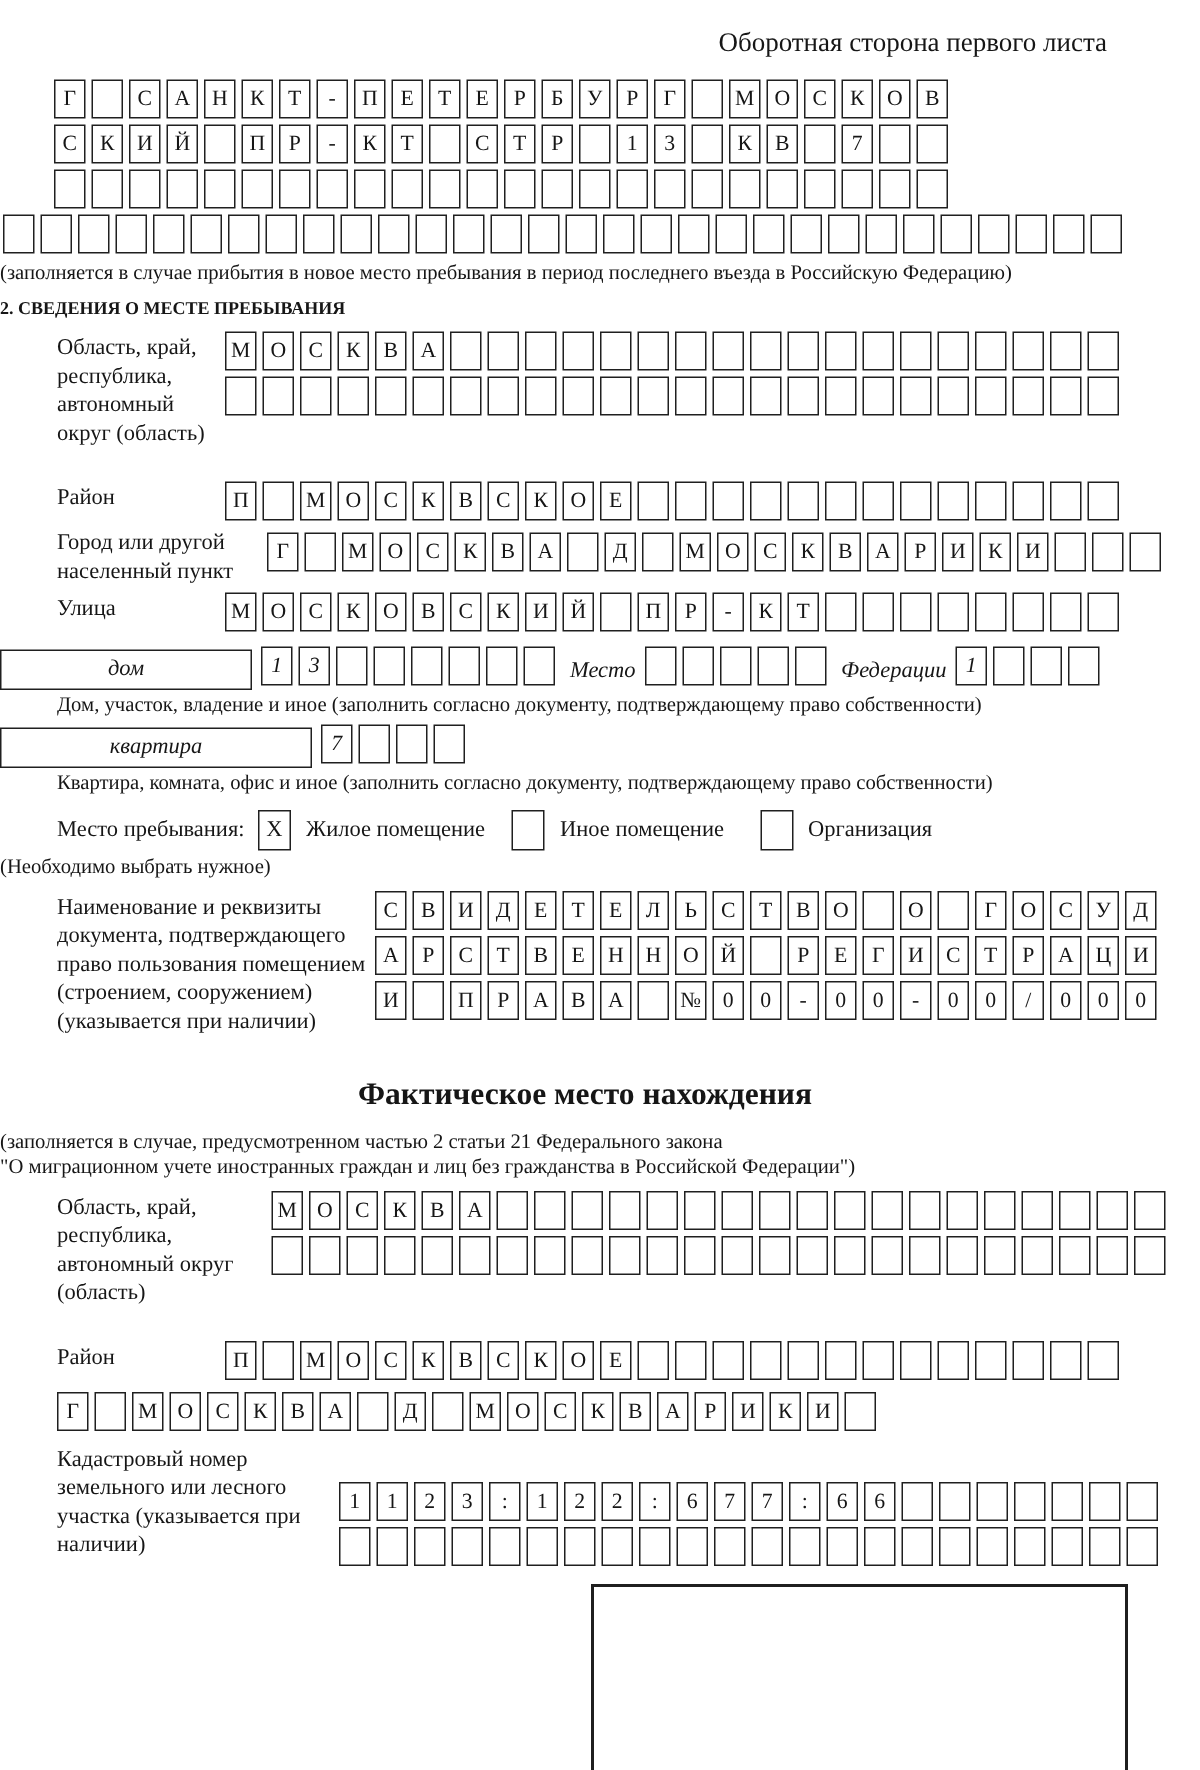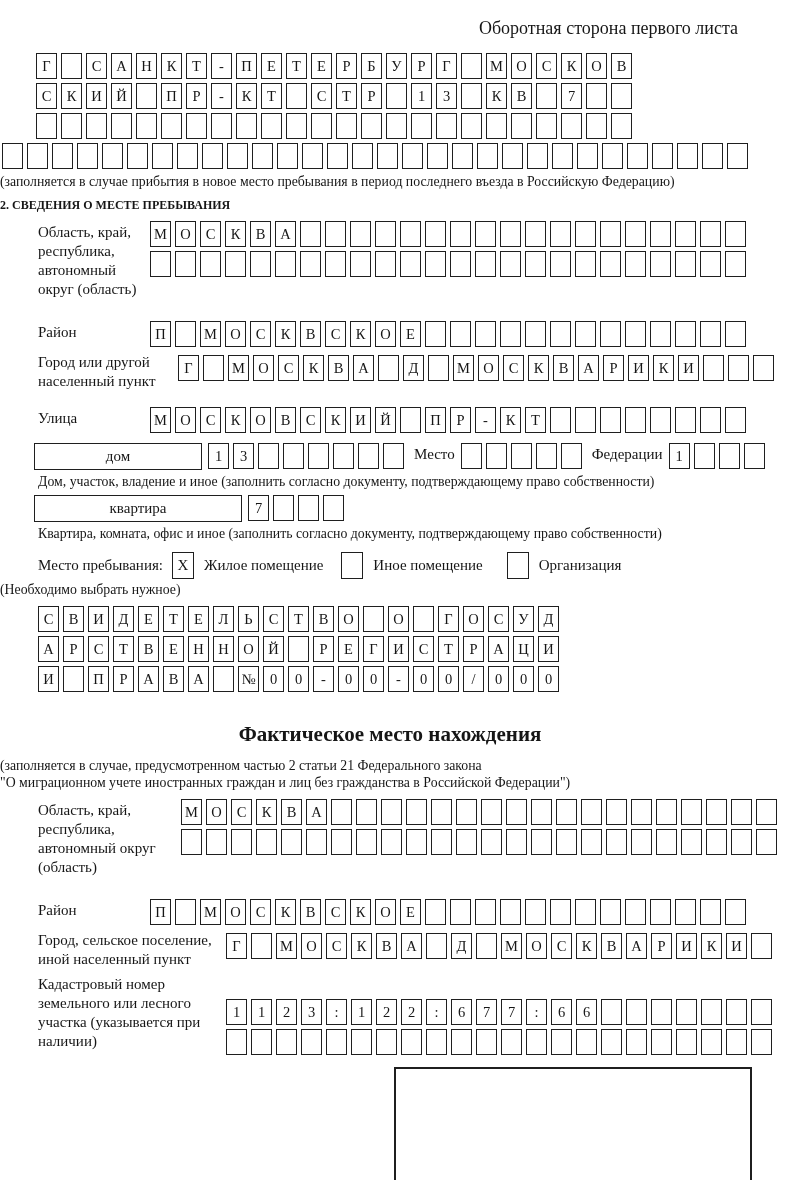--- a/index.html
+++ b/index.html
@@ -38,21 +38,21 @@
 
   .caption { font-size: 13.8px; line-height: 17px; }
   .center { text-align: left; width: 780px; }
   .cap-left { margin-left: 38px; margin-bottom: 5px; }
 
   .sec-title { text-align: left; width: 780px; font-weight: bold; font-size: 12px; margin: 8px 0 8px 0; }
   .sub-title { text-align: center; width: 780px; font-weight: bold; font-size: 21px; margin: 14px 0 10px 0; } .mt8 { margin-top: 8px; }
   .mt14 { margin-top: 14px; }
 
   
-  .inline-row { display: flex; align-items: flex-start; margin-left: 34px; margin-top: 6px; }
+  .inline-row { display: flex; align-items: center; margin-top: 6px; font-style: italic; }
   .bigbox {
     height: 27px; border: 1.7px solid #1f1f1f; background:#fff;
     display: flex; align-items: center; justify-content: center;
     font-size: 15px; margin-right: 6px; flex: 0 0 auto;
   }
   .dombox { width: 168px; }
   .kvbox  { width: 208px; }
   .inline-lbl { font-size: 15px; padding: 3px 6px 0 6px; flex: 0 0 auto; }
 
   
@@ -309,21 +309,21 @@
         <span class="cell">Р</span>
         <span class="cell">И</span>
         <span class="cell">К</span>
         <span class="cell">И</span>
         <span class="cell"></span>
         <span class="cell"></span>
         <span class="cell"></span>
       </div>
   </div>
 
-  <div class="frow" style="margin-top:16px;">
+  <div class="frow" style="margin-top:4px;">
     <div class="lbl w112">Улица</div>
     <div class="cells">
         <span class="cell">М</span>
         <span class="cell">О</span>
         <span class="cell">С</span>
         <span class="cell">К</span>
         <span class="cell">О</span>
         <span class="cell">В</span>
         <span class="cell">С</span>
         <span class="cell">К</span>
@@ -392,20 +392,21 @@
     <span class="cb">X</span>
     <span class="opt-lbl">Жилое помещение</span>
     <span class="cb gap18"></span>
     <span class="opt-lbl">Иное помещение</span>
     <span class="cb gap24"></span>
     <span class="opt-lbl">Организация</span>
   </div>
   <div class="caption center" style="width:660px;margin-top:2px;">(Необходимо выбрать нужное)</div>
 
   <div class="frow mt8">
+    <div class="lbl w212">Наименование и реквизиты документа, подтверждающего право пользования помещением (строением, сооружением) (указывается при наличии)</div>
     <div class="stack">
       <div class="cells">
           <span class="cell">С</span>
           <span class="cell">В</span>
           <span class="cell">И</span>
           <span class="cell">Д</span>
           <span class="cell">Е</span>
           <span class="cell">Т</span>
           <span class="cell">Е</span>
           <span class="cell">Л</span>
@@ -558,21 +559,20 @@
         <span class="cell"></span>
         <span class="cell"></span>
         <span class="cell"></span>
         <span class="cell"></span>
         <span class="cell"></span>
         <span class="cell"></span>
       </div>
   </div>
 
   <div class="frow">
-    <div class="lbl w188">Город, сельское поселение, иной населенный пункт</div>
     <div class="cells" style="margin-top:4px;">
         <span class="cell">Г</span>
         <span class="cell"></span>
         <span class="cell">М</span>
         <span class="cell">О</span>
         <span class="cell">С</span>
         <span class="cell">К</span>
         <span class="cell">В</span>
         <span class="cell">А</span>
         <span class="cell"></span>

